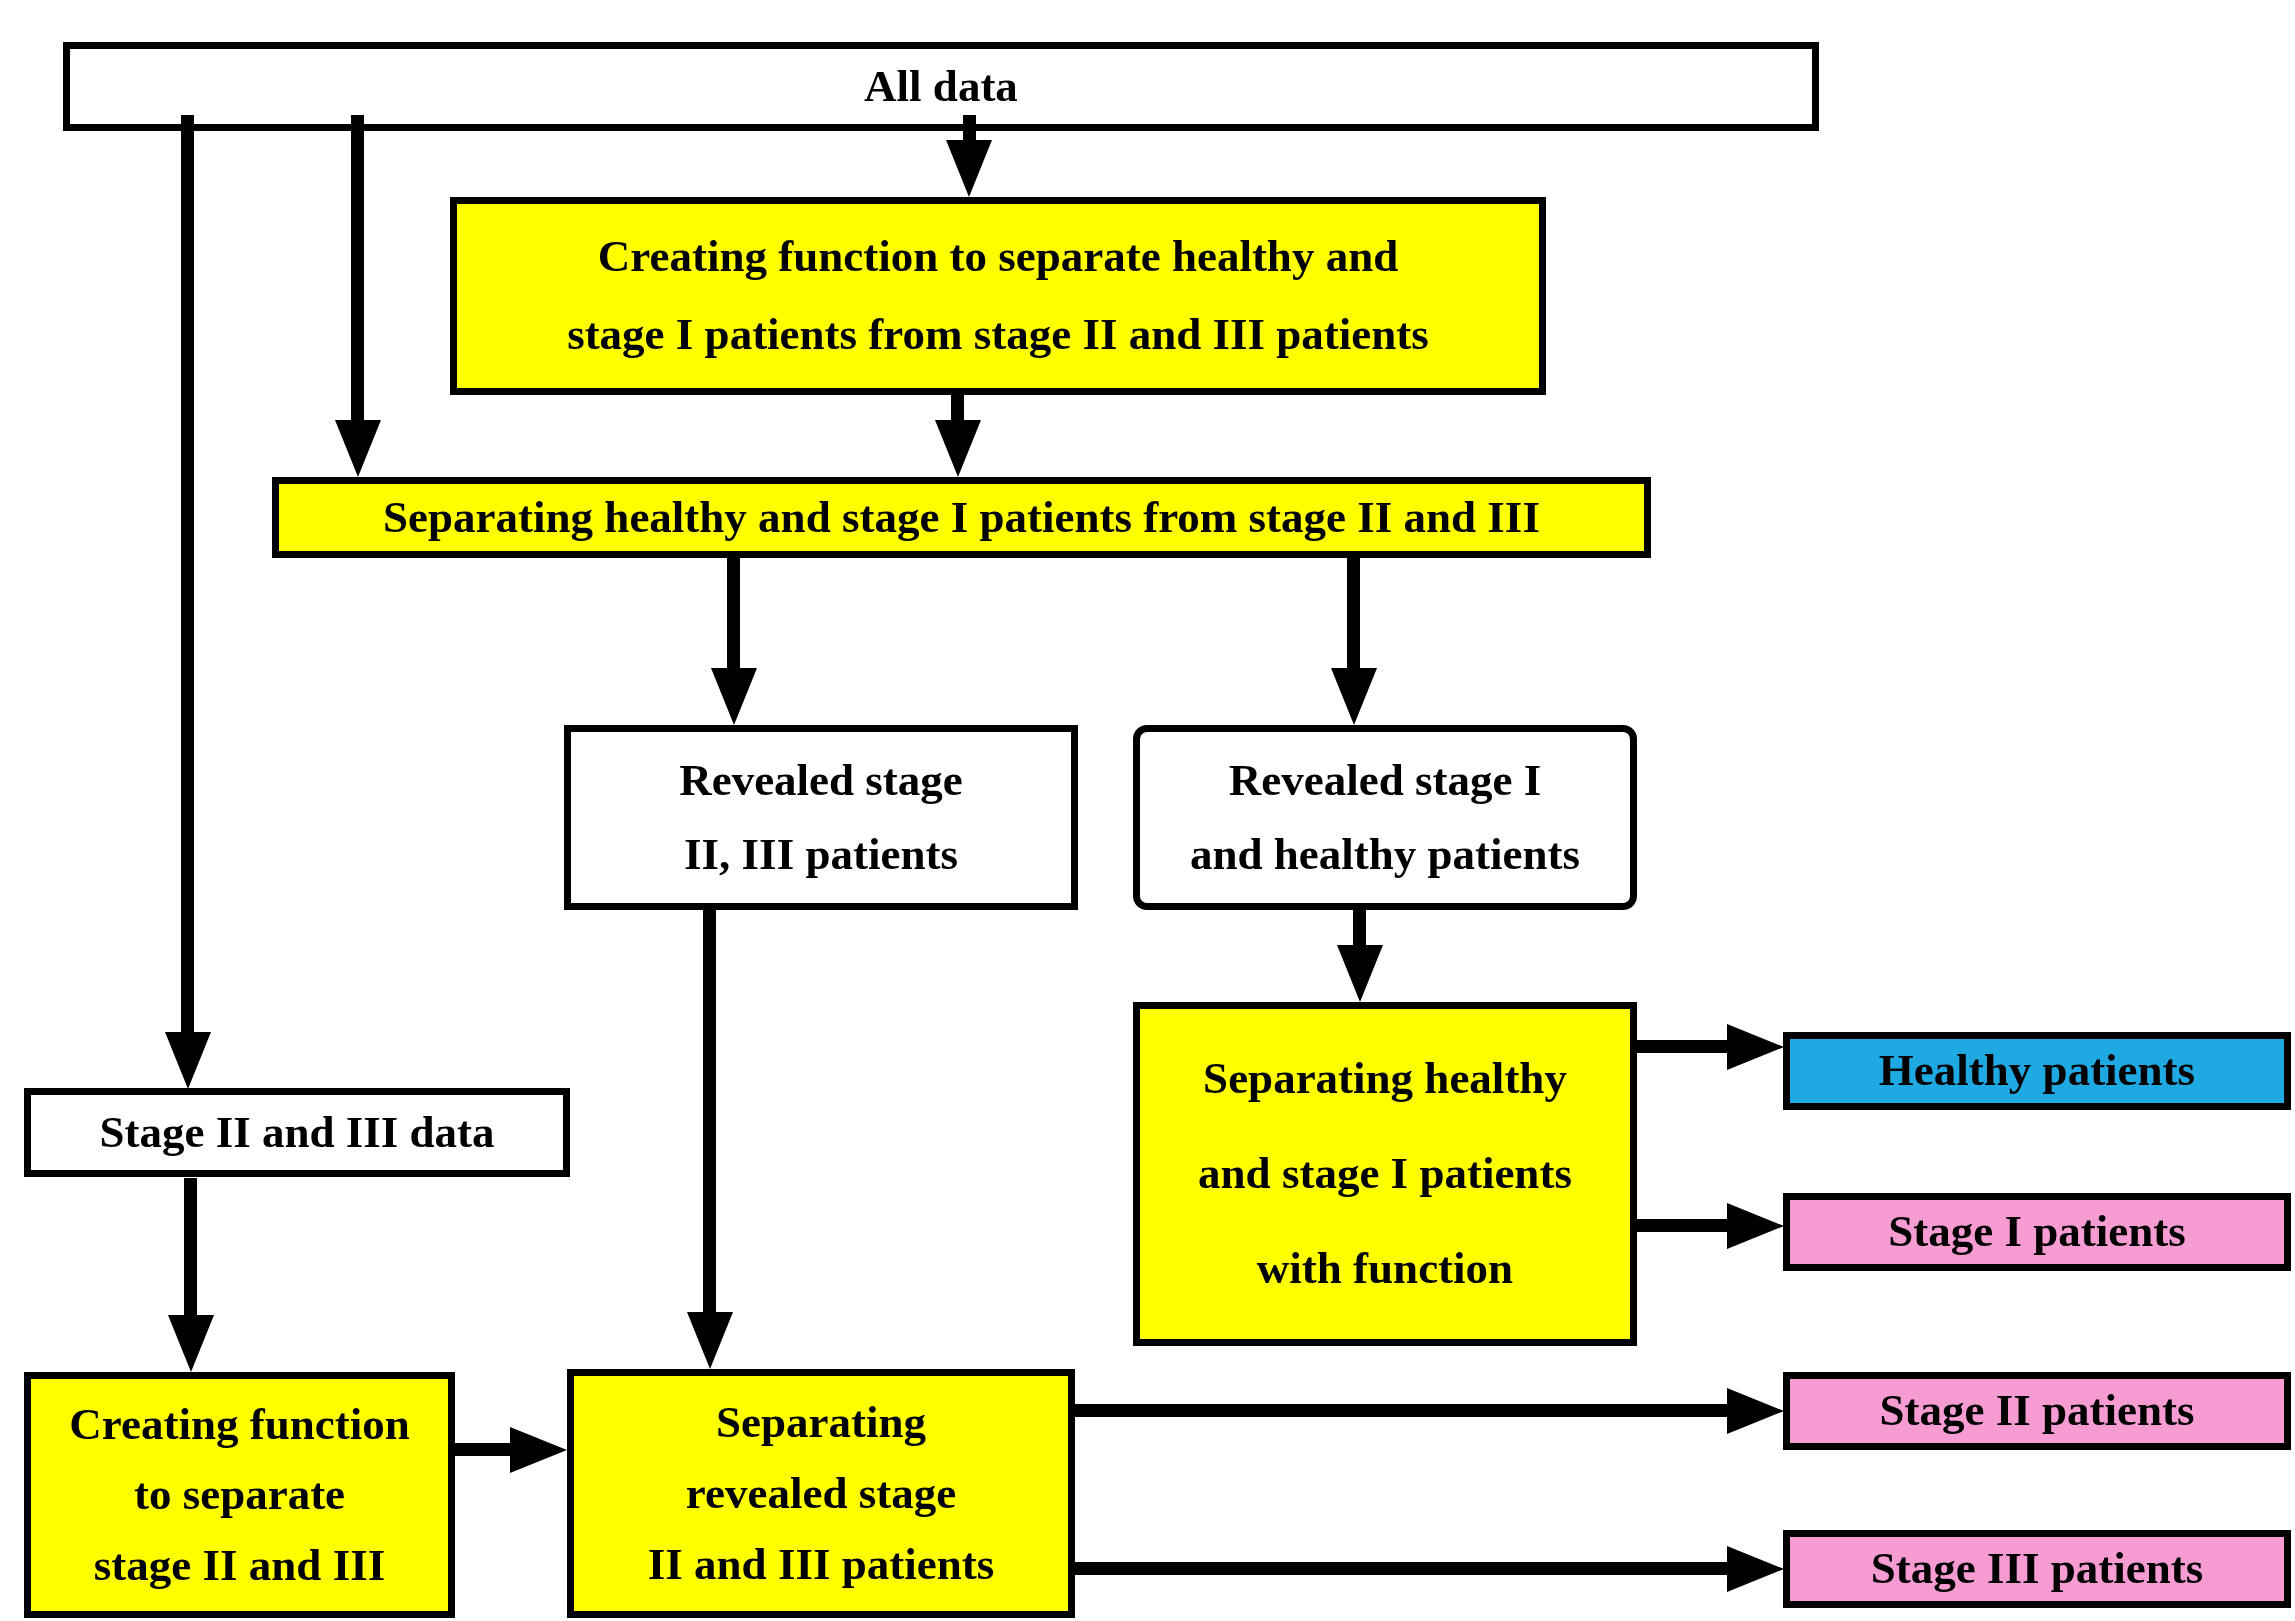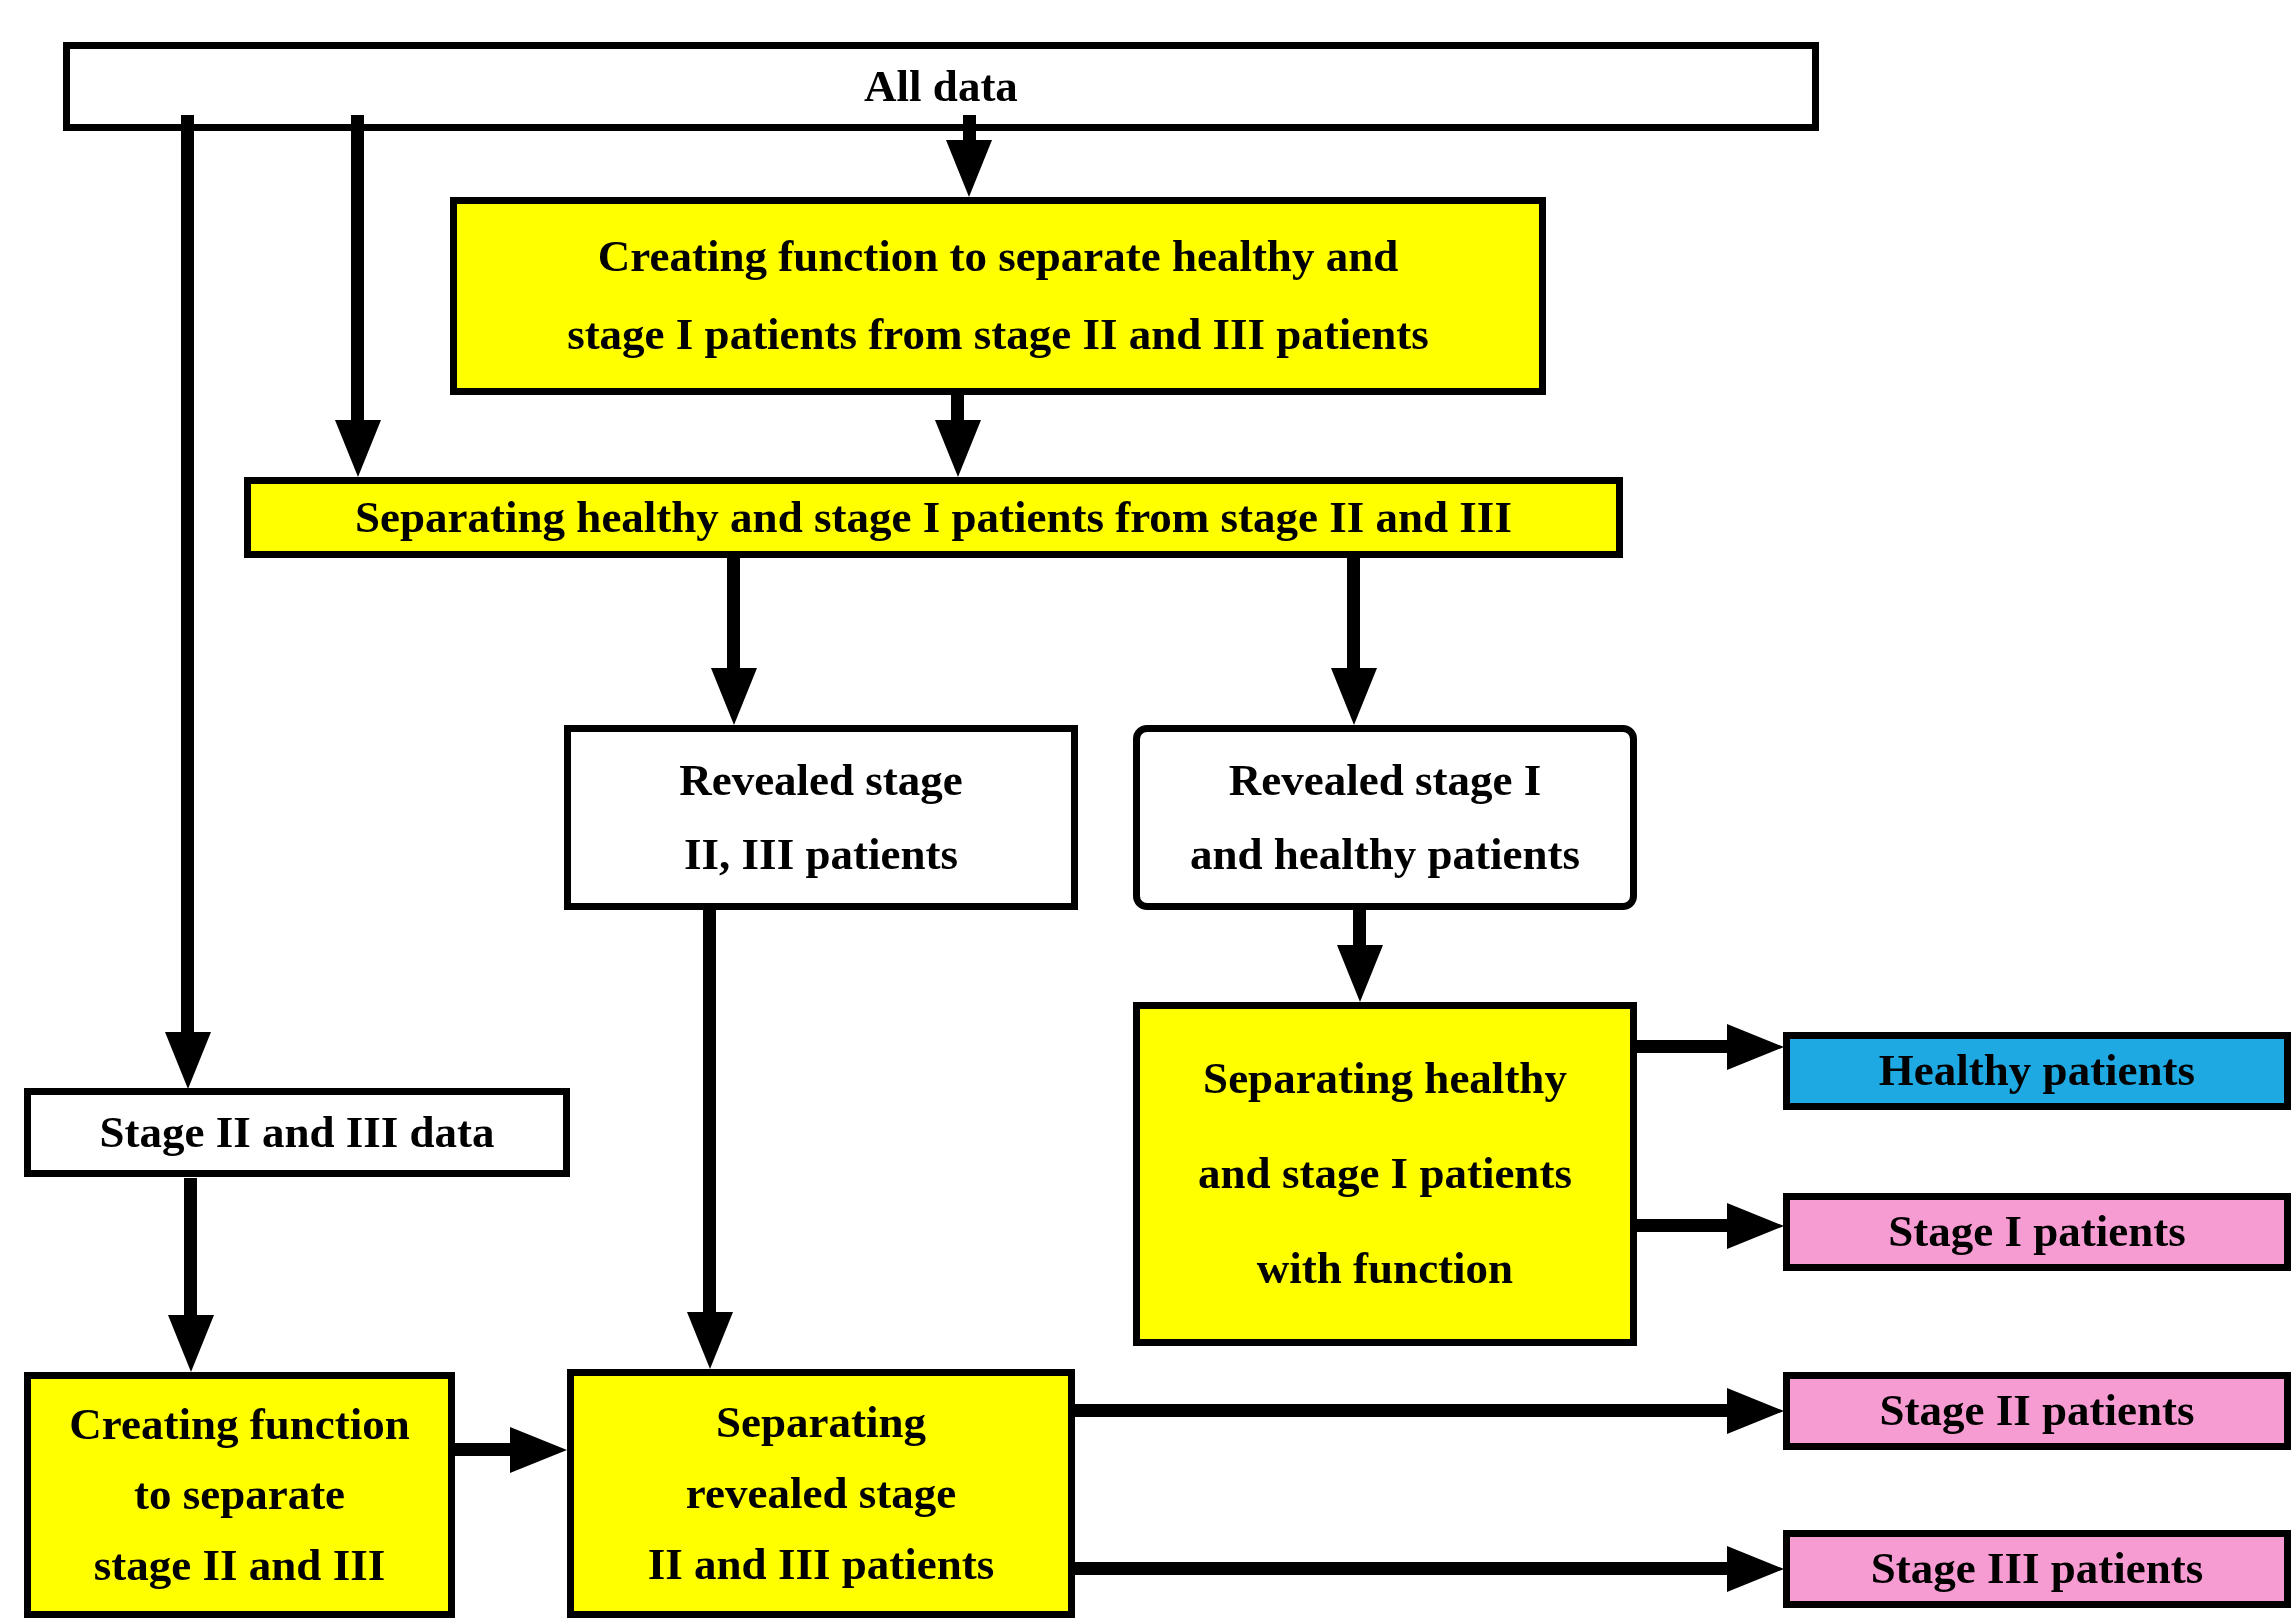--- a/index.html
+++ b/index.html
@@ -64,21 +64,21 @@
 
   <div class="box" style="left:33px;top:42px;width:1756px;height:89px;margin-left:30px;">
     <span class="ln">All data</span>
   </div>
 
   <div class="box fill-yellow spread" style="left:450px;top:197px;width:1096px;height:198px;">
     <div class="ln">Creating function to separate healthy and</div>
     <div class="ln">stage I patients from stage II and III patients</div>
   </div>
 
-  <div class="box fill-yellow" style="left:244px;top:477px;width:1379px;height:81px;">
+  <div class="box fill-yellow" style="left:272px;top:477px;width:1379px;height:81px;">
     <span class="ln">Separating healthy and stage I patients from stage II and III</span>
   </div>
 
   <div class="box spread" style="left:564px;top:725px;width:514px;height:185px;">
     <div class="ln">Revealed stage</div>
     <div class="ln">II, III patients</div>
   </div>
 
   <div class="box spread" style="left:1133px;top:725px;width:504px;height:185px;border-radius:14px;">
     <div class="ln">Revealed stage I</div>

